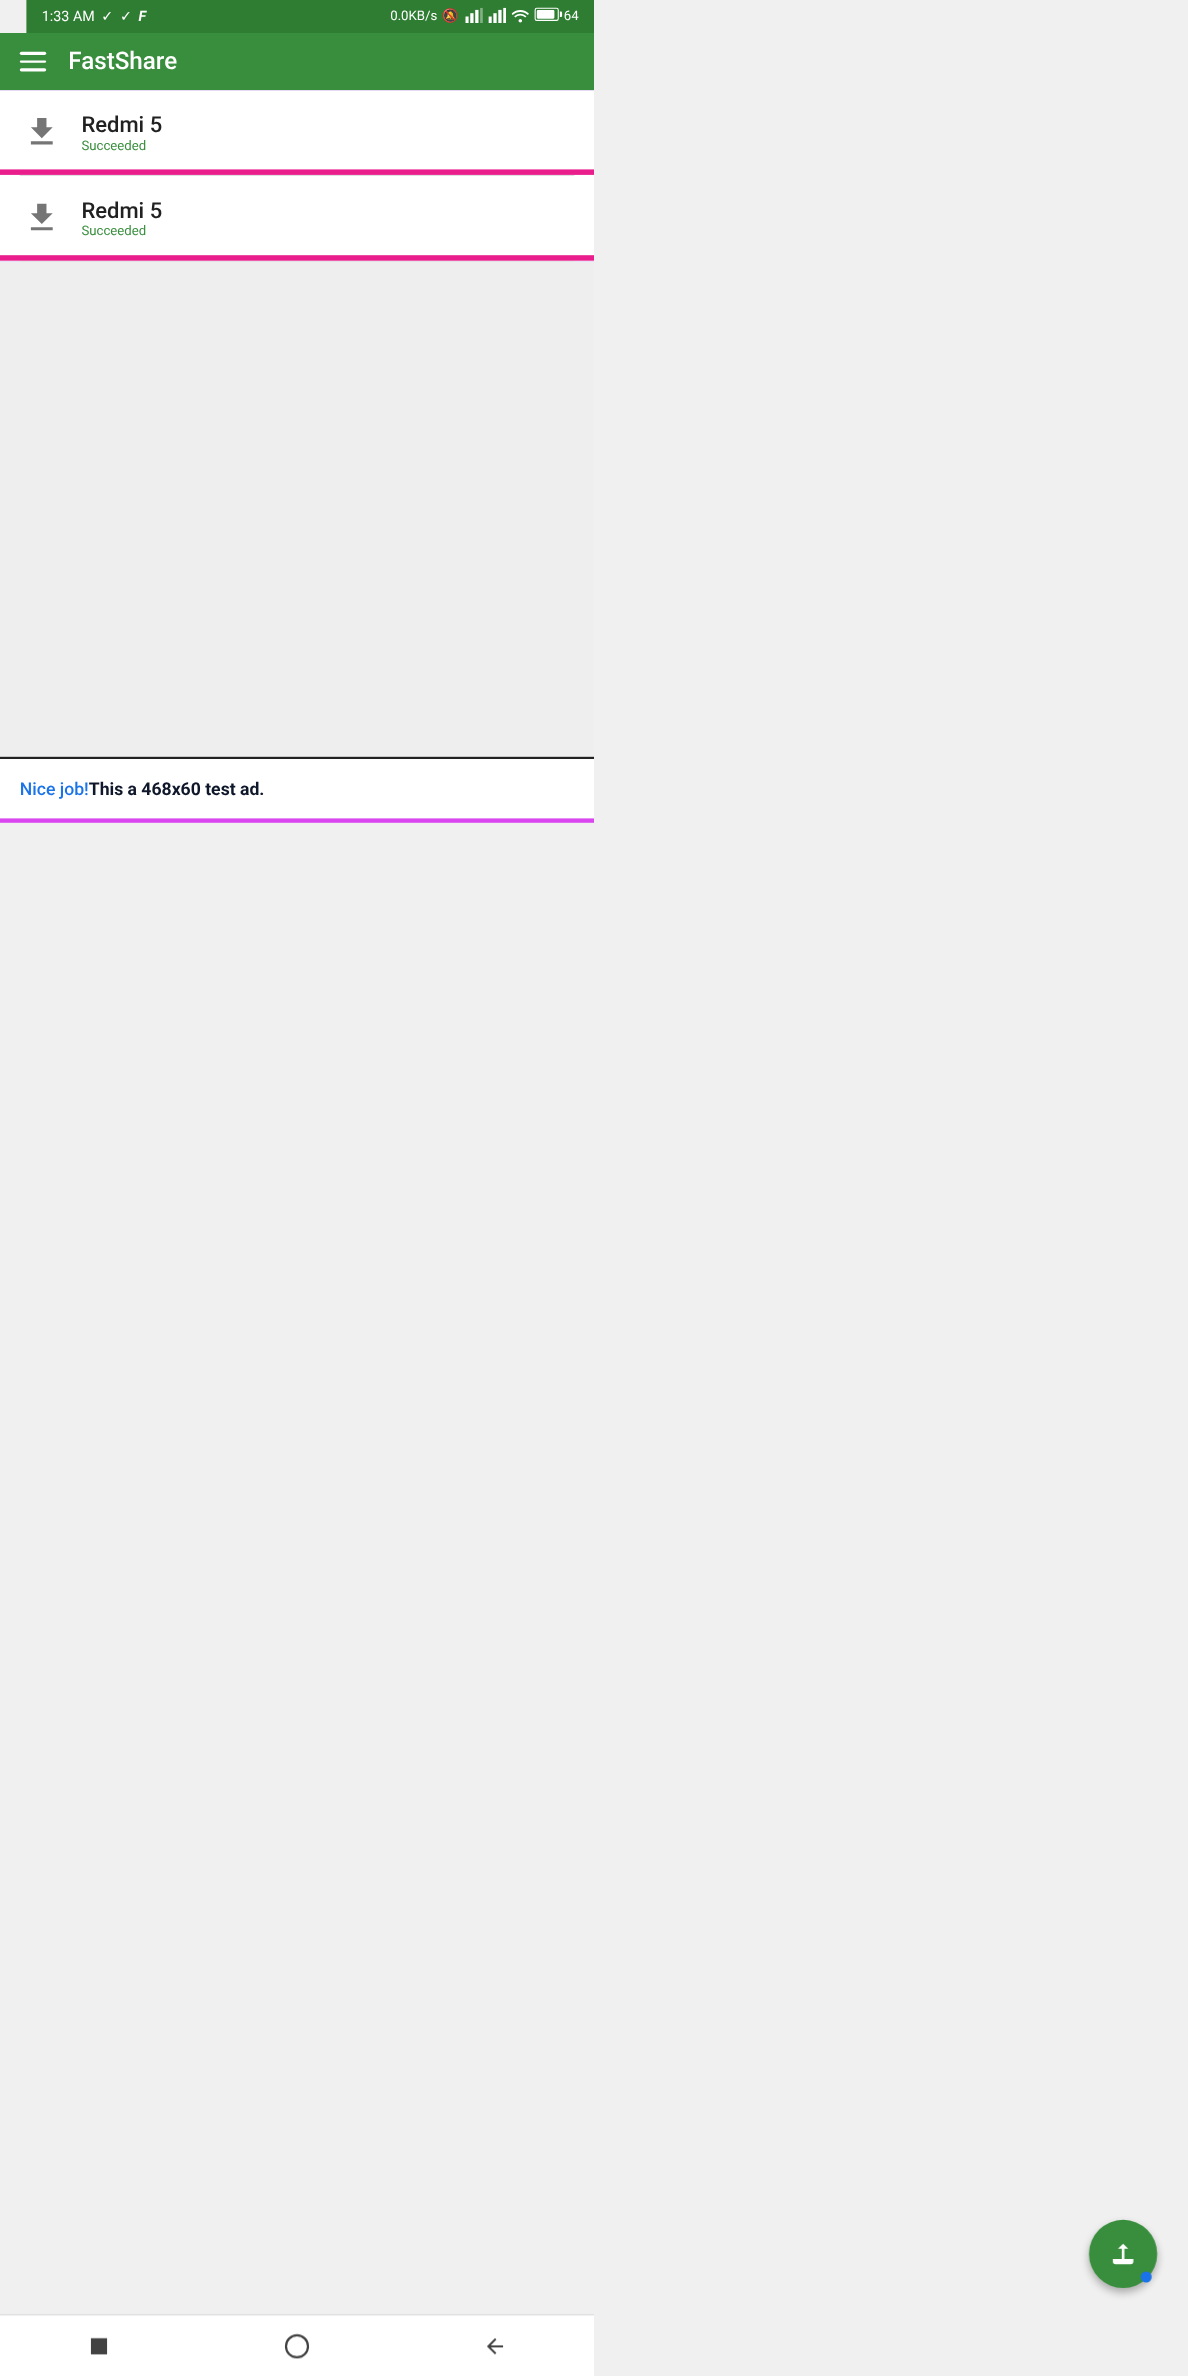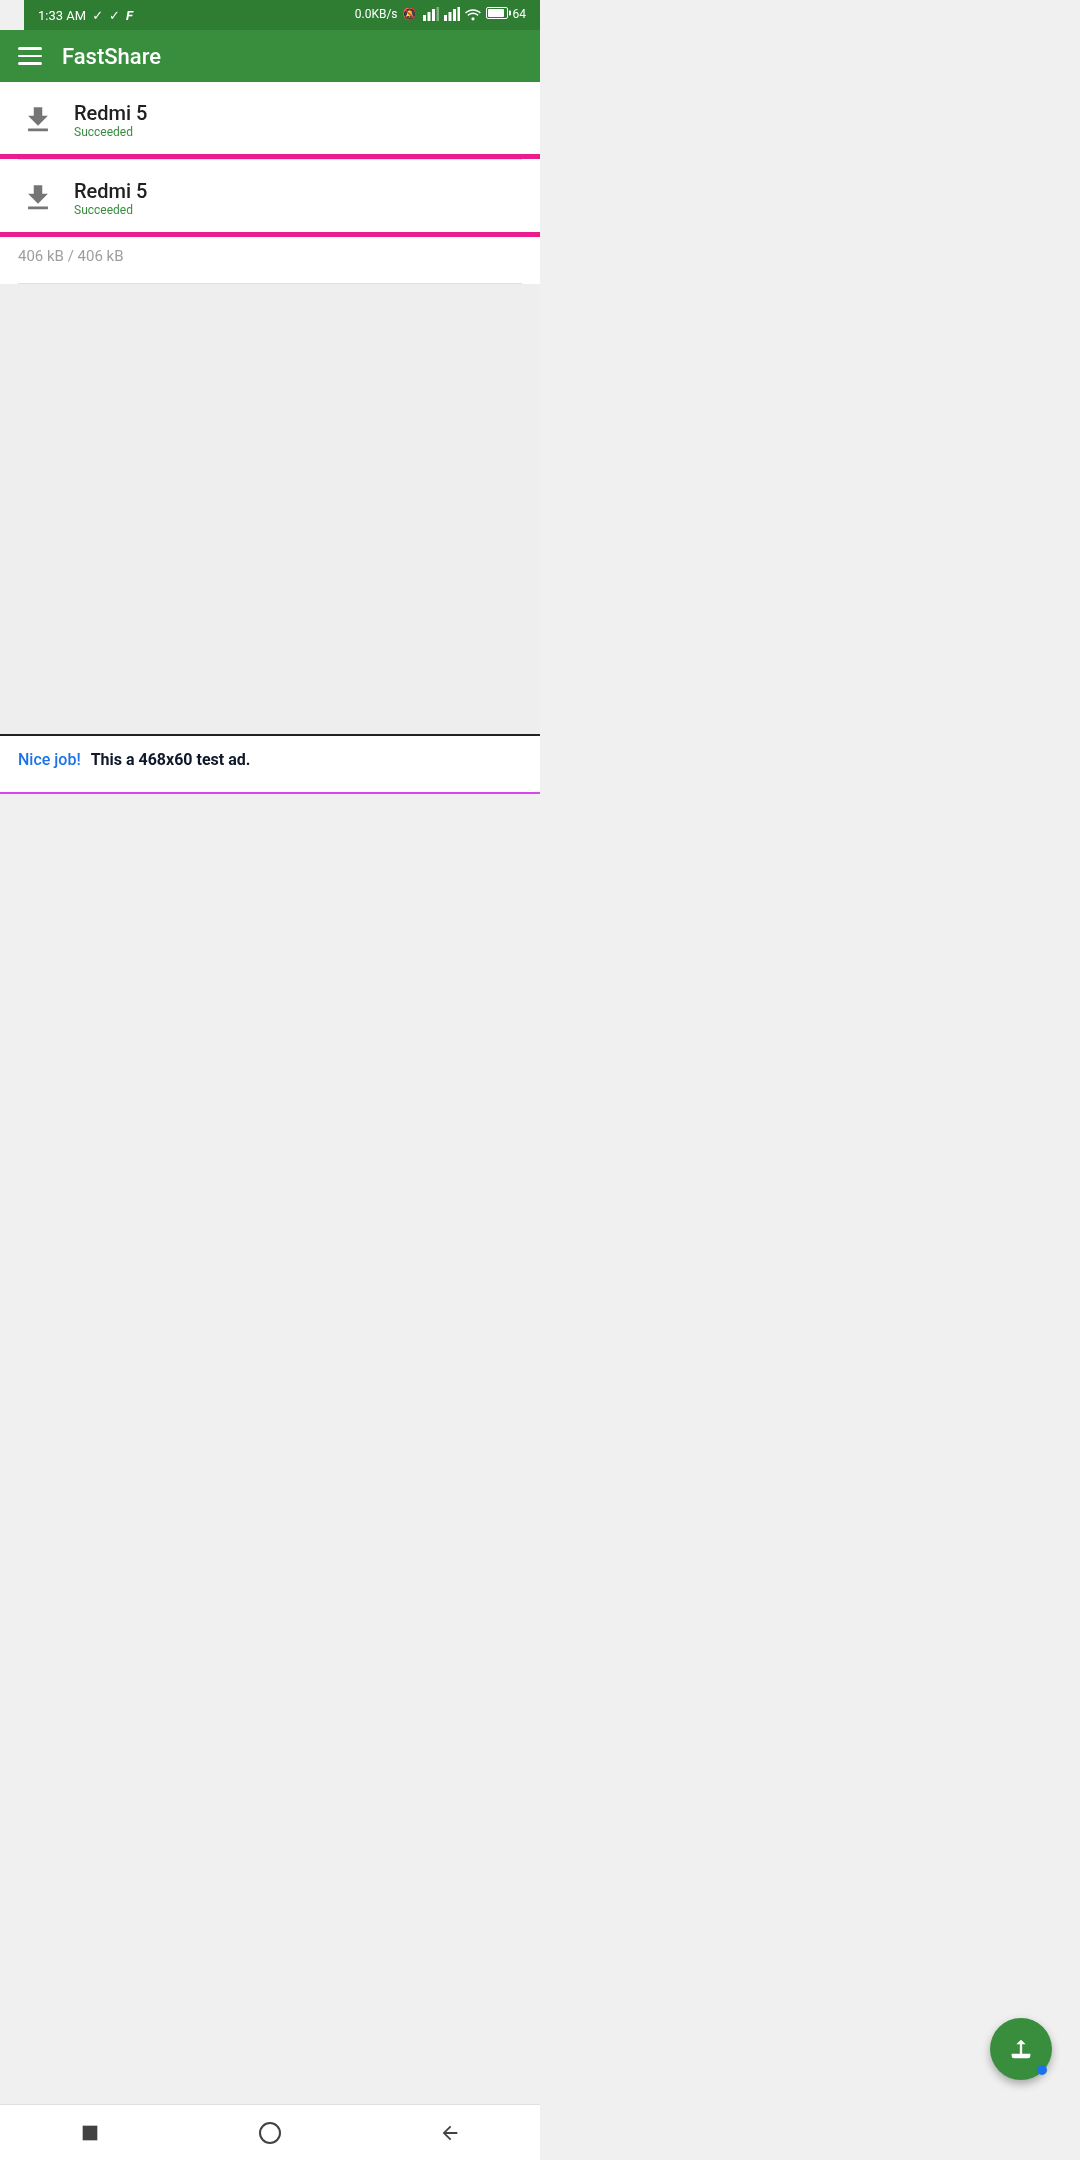--- a/index.html
+++ b/index.html
@@ -174,25 +174,24 @@
     .gray-area {
       background: #eeeeee;
       flex: 1;
       min-height: 450px;
     }
 
     
     .ad-banner {
       background: white;
       border-top: 2px solid #222;
-      border-bottom: 2px solid #d946ef;
+      border-bottom: 4px solid #d946ef;
       padding: 14px 18px;
       display: flex;
-      align-items: flex-start;
-      gap: 10px;
+      align-items: center;
       min-height: 60px;
     }
 
     .ad-nice-job {
       color: #1a73e8;
       font-size: 16px;
       font-weight: 500;
       white-space: nowrap;
     }
 
@@ -335,21 +334,20 @@
         </svg>
       </div>
       <div class="device-info">
         <span class="device-name">Redmi 5</span>
         <span class="status-text">Succeeded</span>
       </div>
     </div>
     <div class="progress-bar-container">
       <div class="progress-bar-fill"></div>
     </div>
-    <div class="file-size">406 kB / 406 kB</div>
     <div class="card-divider"></div>
   </div>
 
 </div>
 
 <div class="gray-area"></div>
 
 <div class="ad-banner">
   <span class="ad-nice-job">Nice job!</span>
   <span class="ad-text">This a 468x60 test ad.</span>

